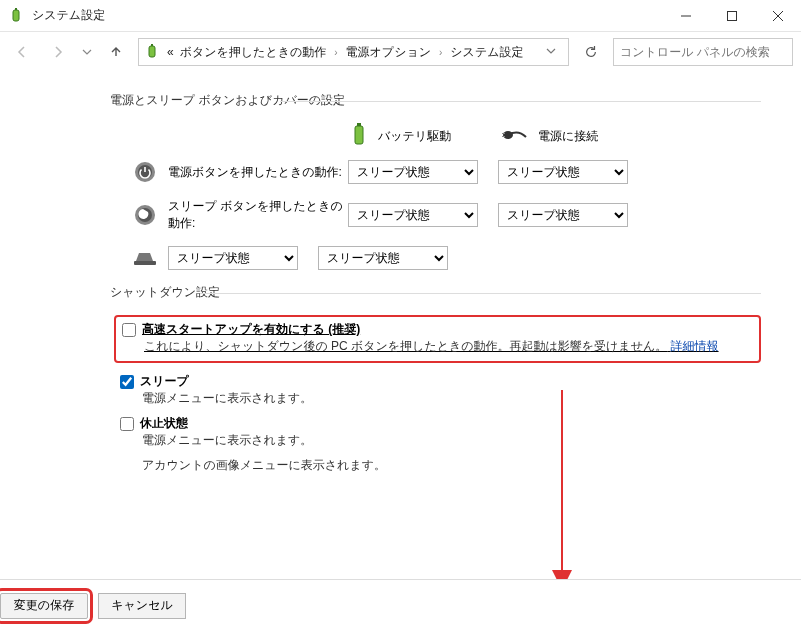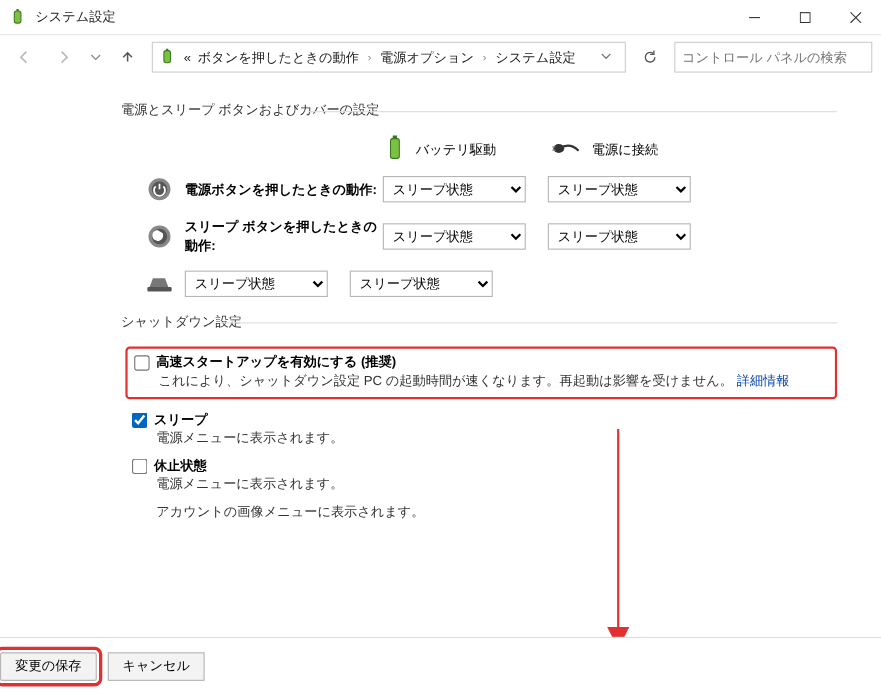--- a/index.html
+++ b/index.html
@@ -85,21 +85,21 @@
     align-items: center;
     gap: 10px;
     font-size: 12px;
   }
   .power-row {
     display: flex;
     align-items: center;
     margin-bottom: 14px;
   }
   .power-row-icon { width: 30px; display:flex; justify-content:center; margin-left: 20px; margin-right: 8px; }
-  .power-row-label { width: 180px; font-size: 12px; font-weight: bold; }
+  .power-row-label { width: 180px; font-size: 12px; }
   .power-select {
     width: 130px; height: 24px;
     border: 1px solid #b5b5b5;
     font-size: 12px;
     padding: 0 4px;
     font-family: inherit;
     background: #fff;
     margin-right: 20px;
   }
   
@@ -293,27 +293,27 @@
         </svg>
     </span>
     <select class="power-select"><option>スリープ状態</option></select>
     <select class="power-select"><option>スリープ状態</option></select>
   </div>
 
   <div class="group-label shutdown">シャットダウン設定</div>
 
   <div class="shutdown-list">
     <div class="highlight-box">
-      <div class="shutdown-item" style="margin-bottom:2px;">
+      <div class="shutdown-item" style="margin-bottom:2px;text-decoration:underline;">
         <div class="sd-row1">
           <input type="checkbox" style="">
           <span class="sd-label">高速スタートアップを有効にする (推奨)</span>
         </div>
         <div class="sd-desc">
-          <span>これにより、シャットダウン設定 PC の起動時間が速くなります。再起動は影響を受けません。</span>
+          <span>これにより、シャットダウン後の PC ボタンを押したときの動作。再起動は影響を受けません。</span>
           <span class="sd-link">詳細情報</span>
         </div>
       </div>
     </div>
 
     <div class="shutdown-item">
       <div class="sd-row1">
         <input type="checkbox" checked="" style="">
         <span class="sd-label">スリープ</span>
       </div>

